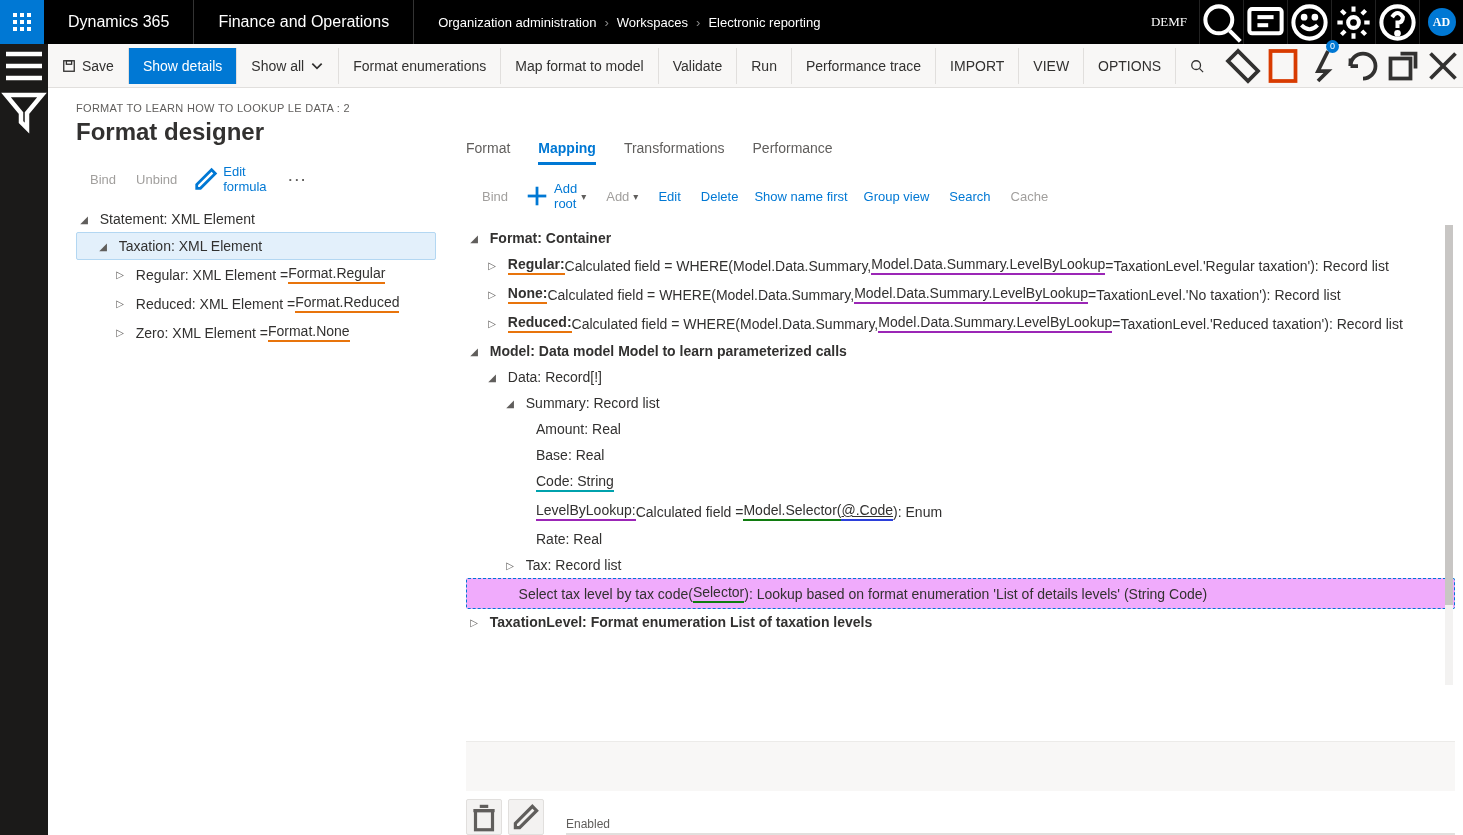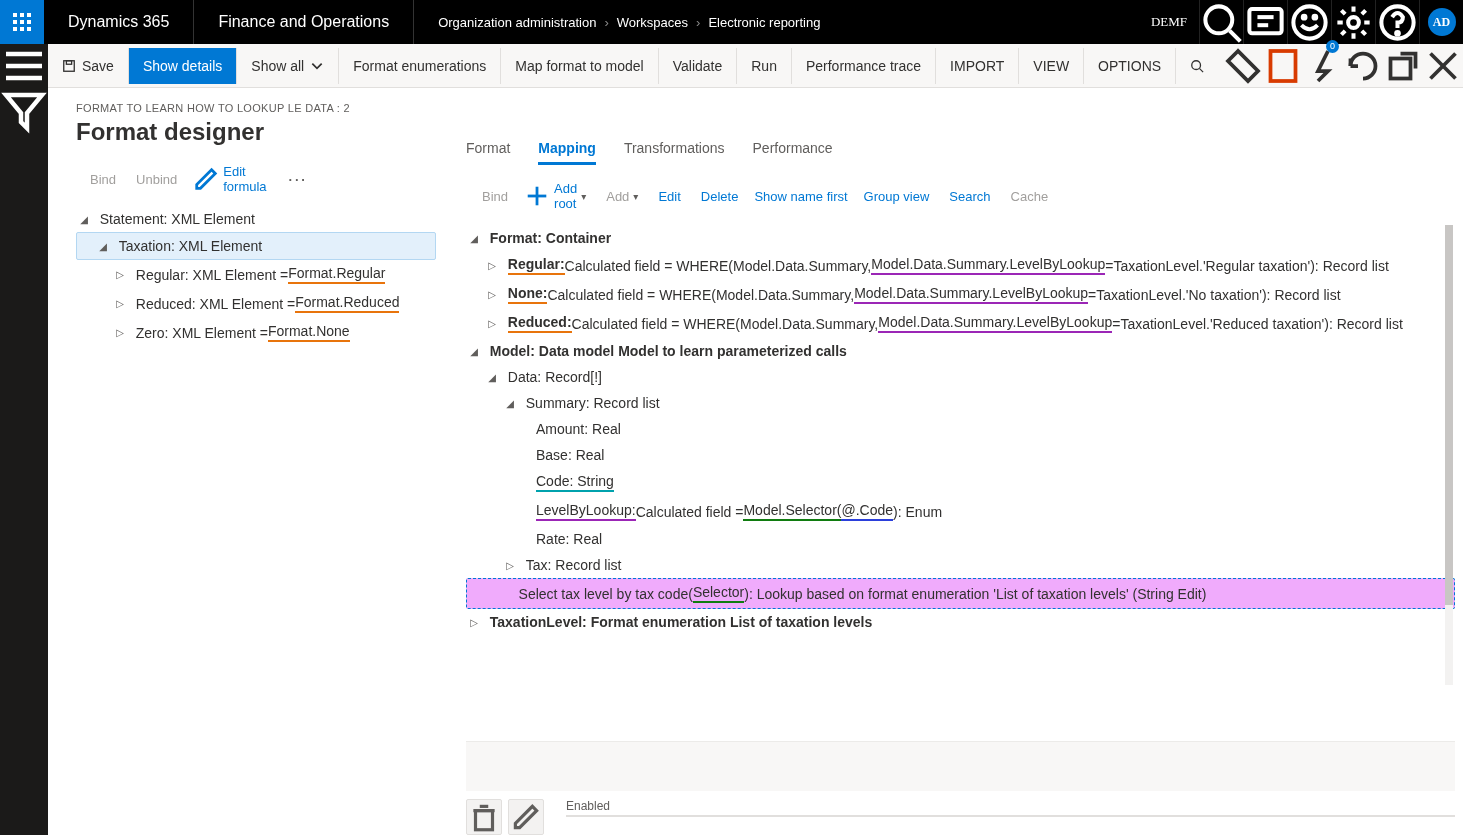--- a/index.html
+++ b/index.html
@@ -47,21 +47,21 @@
   
   
   .tree { font-size: 14px; }
   .tree-node { display: flex; align-items: center; padding: 5px 0; white-space: nowrap; }
   .tree-toggle { width: 16px; display: inline-flex; justify-content: center; color: #605e5c; font-size: 10px; cursor: pointer; }
   .tree-node.selected { background: #e3f0fb; border: 1px solid #b3d7f2; border-radius: 2px; }
   .tree-node.focus-sel { background: #f0abfc; border: 1px dashed #0078d4; border-radius: 2px; }
   .ul-orange { border-bottom: 2px solid #e8740c; padding-bottom: 1px; }
   .ul-purple { border-bottom: 2px solid #9b26b6; padding-bottom: 1px; }
   .ul-green  { border-bottom: 2px solid #107c10; padding-bottom: 1px; }
-  .ul-blue   { border-bottom: 2px solid #2b3fdb; padding-bottom: 1px; }
+  .ul-blue   { border-bottom: 2px solid #2b3fdb; padding-bottom: 1px; text-decoration: underline; }
   .ul-teal   { border-bottom: 2px solid #00a2ad; padding-bottom: 1px; }
   
   
   .right-pane { flex: 1; display: flex; flex-direction: column; margin-left: 30px; position: relative; }
   .tabs { display: flex; gap: 28px; margin-top: 38px; border-bottom: none; margin-bottom: 16px; }
   .tab { padding-bottom: 6px; color: #605e5c; font-size: 14px; cursor: pointer; }
   .tab.active { color: #0078d4; font-weight: 600; border-bottom: 3px solid #0078d4; }
   .right-actions { display: flex; align-items: center; gap: 16px; margin-bottom: 14px; padding-left: 12px;}
   .ra { display: flex; align-items: center; gap: 4px; font-size: 13px; cursor: pointer; }
   .ra.link { color: #0078d4; }
@@ -71,21 +71,21 @@
   .mapping-tree { flex: 1; overflow-y: auto; position: relative; }
   .mapping-tree .tree-node { padding: 5px 4px; }
   .tree-node .bold { font-weight: 600; }
   
   
   .fake-scroll { position: absolute; right: 2px; top: 0; width: 8px; height: 460px; background: #f3f2f1; }
   .fake-thumb { width: 8px; height: 380px; background: #c8c6c4; }
   
   
   .bottom-box { margin-top: 8px; background: #f8f7f6; height: 50px; border-top: 1px solid #ecebe9; }
-  .bottom-bar { display: flex; align-items: flex-start; padding: 8px 0 0 0; gap: 0; }
+  .bottom-bar { display: flex; align-items: flex-end; padding: 8px 0 0 0; gap: 0; }
   .bicon { width: 36px; height: 36px; display: flex; align-items: center; justify-content: center; color: #605e5c; background:#f3f2f1; border:1px solid #e1dfdd; border-radius:2px; margin-right:6px;}
   .benabled { color: #605e5c; font-size: 12px; margin-left: 16px; }
   .benabled-box { flex:1; height: 28px; background: #fff; border: 1px solid #e1dfdd; margin-top: 2px; margin-left:16px;}
   
   svg { fill: none; stroke: currentColor; stroke-width: 1.5; }
   .badge { position:absolute; top:-4px; right:4px; background:#0078d4; color:#fff; font-size:9px; border-radius:7px; padding:0 4px; line-height:13px;}
   .rel { position:relative; }
 </style>
 </head>
 <body>
@@ -387,21 +387,21 @@
             <span class="ul-purple">LevelByLookup:</span>
             <span> Calculated field  =  </span>
             <span class="ul-green">Model.Selector(</span>
             <span class="ul-blue">@.Code</span>
             <span>): Enum</span>
           </div>
         <div class="tree-node" style="padding-left:70px">
             <span>Rate: Real</span>
           </div>
         <div class="tree-node" style="padding-left:36px"><span class="tree-toggle">▷</span>&nbsp;&nbsp;<span>Tax: Record list</span></div>
-        <div class="tree-node focus-sel" style="padding-left:36px">&nbsp;&nbsp;&nbsp;&nbsp;<span>Select tax level by tax code(</span><span class="ul-green">Selector</span><span>): Lookup based on format enumeration 'List of taxation levels' (String Edit)</span></div>
+        <div class="tree-node focus-sel" style="padding-left:36px">&nbsp;&nbsp;&nbsp;&nbsp;<span>Select tax level by tax code(</span><span class="ul-green">Selector</span><span>): Lookup based on format enumeration 'List of details levels' (String Code)</span></div>
         <div class="tree-node" style="padding-left:0"><span class="tree-toggle">▷</span>&nbsp;&nbsp;<span class="bold">TaxationLevel: Format enumeration List of taxation levels</span></div>
 
         <div class="fake-scroll">
             <div class="fake-thumb"></div>
           </div>
       </div>
 
       <div class="bottom-box"></div>
       <div class="bottom-bar">
         <div class="bicon">

